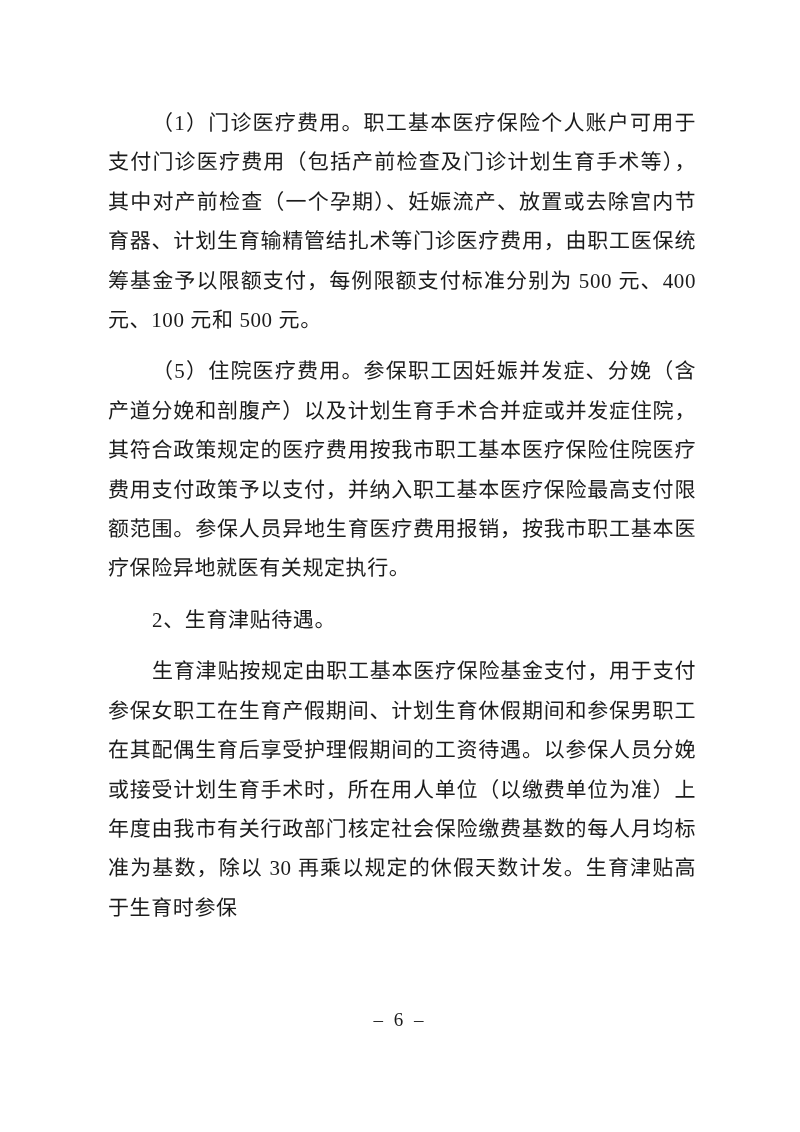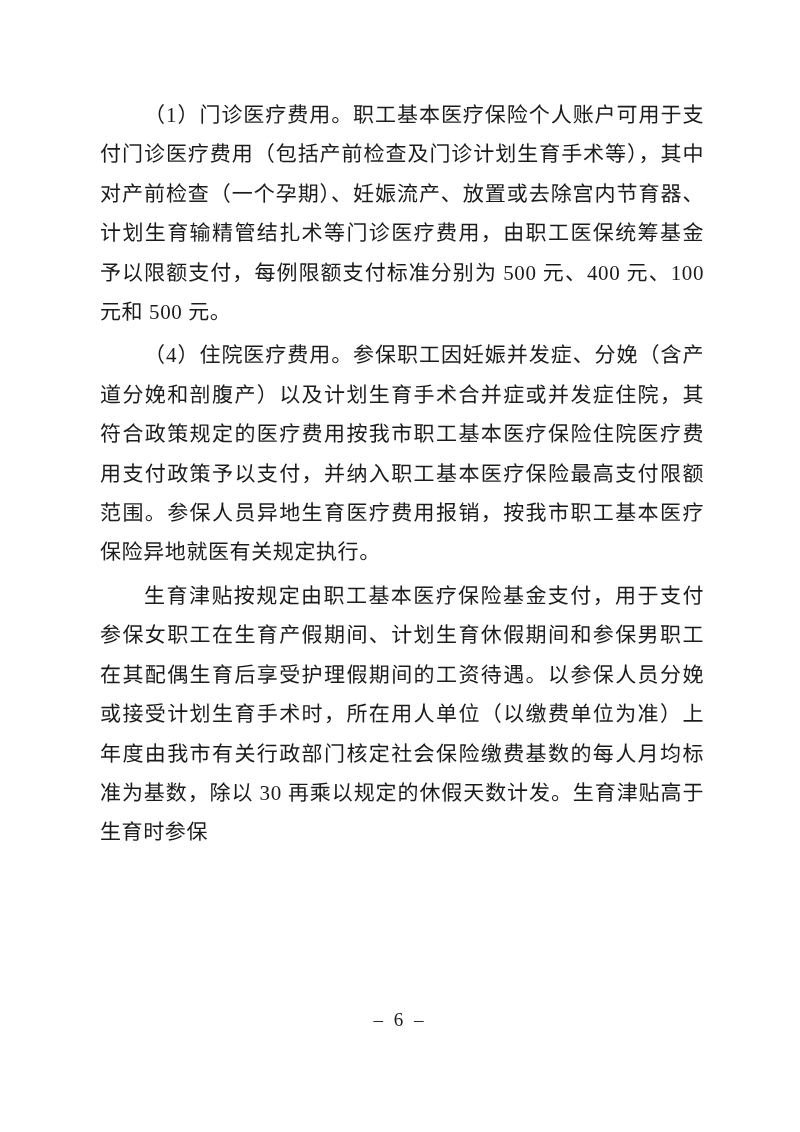--- a/index.html
+++ b/index.html
@@ -16,21 +16,21 @@
     font-family: "Liberation Serif", "DejaVu Serif", serif;
   }
   .text-body {
     position: absolute;
     left: 96px;
     top: 92px;
     width: 612px;
     color: #1b1b1b;
   }
   .text-body p {
-    margin: 4px;
+    margin: 12px;
     padding: 0;
     font-size: 21px;
     line-height: 39.4px;
     text-align: justify;
     text-justify: inter-ideograph;
     text-indent: 2.1em;
     letter-spacing: 0.6px;
     word-break: break-all;
   }
   .footer {
@@ -44,17 +44,18 @@
     color: #1b1b1b;
     letter-spacing: 3px;
   }
 </style>
 </head>
 <body>
 
 <div class="page">
   <div class="text-body">
     <p>（1）门诊医疗费用。职工基本医疗保险个人账户可用于支付门诊医疗费用（包括产前检查及门诊计划生育手术等），其中对产前检查（一个孕期）、妊娠流产、放置或去除宫内节育器、计划生育输精管结扎术等门诊医疗费用，由职工医保统筹基金予以限额支付，每例限额支付标准分别为 500 元、400 元、100 元和 500 元。</p>
-    <p>（4）住院医疗费用。参保职工因妊娠并发症、分娩（含产道分娩和剖腹产）以及计划生育手术合并症或并发症住院，其符合政策规定的医疗费用按我市职工基本医疗保险住院医疗费用支付政策予以支付，并纳入职工基本医疗保险最高支付限额范围。参保人员异地生育医疗费用报销，按我市职工基本医疗保险异地就医有关规定执行。</p>
+    <p>（5）住院医疗费用。参保职工因妊娠并发症、分娩（含产道分娩和剖腹产）以及计划生育手术合并症或并发症住院，其符合政策规定的医疗费用按我市职工基本医疗保险住院医疗费用支付政策予以支付，并纳入职工基本医疗保险最高支付限额范围。参保人员异地生育医疗费用报销，按我市职工基本医疗保险异地就医有关规定执行。</p>
+    <p>2、生育津贴待遇。</p>
     <p>生育津贴按规定由职工基本医疗保险基金支付，用于支付参保女职工在生育产假期间、计划生育休假期间和参保男职工在其配偶生育后享受护理假期间的工资待遇。以参保人员分娩或接受计划生育手术时，所在用人单位（以缴费单位为准）上年度由我市有关行政部门核定社会保险缴费基数的每人月均标准为基数，除以 30 再乘以规定的休假天数计发。生育津贴高于生育时参保</p>
   </div>
   <div class="footer">– 6 –</div>
 </div>
 
 </body></html>

